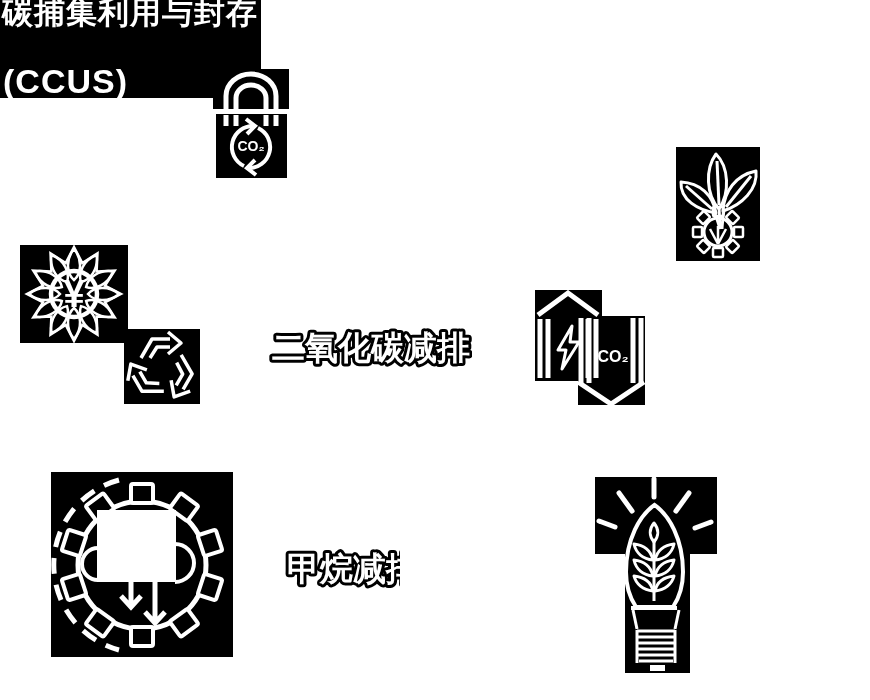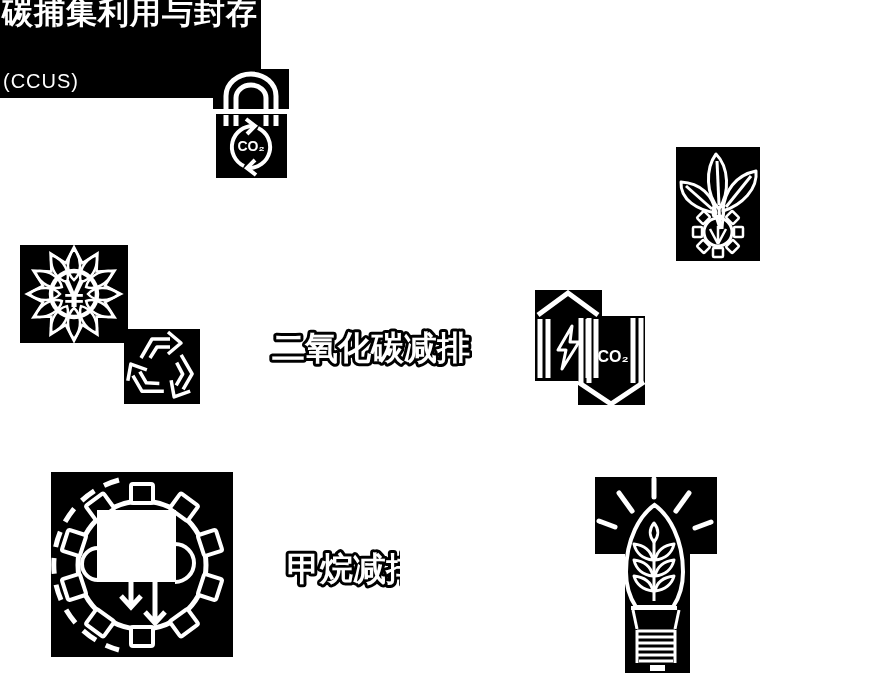--- a/index.html
+++ b/index.html
@@ -3,21 +3,21 @@
 <meta charset="utf-8">
 <style>
   html,body{margin:0;padding:0;background:#fff;}
   .canvas{position:relative;width:870px;height:700px;background:#fff;overflow:hidden;
           font-family:"Liberation Sans","DejaVu Sans",sans-serif;}
   .abs{position:absolute;}
   svg{display:block;overflow:hidden;}
   
   #ccus-block{left:382px;top:85px;width:261px;height:101px;background:#000;color:#fff;}
   #ccus-title{font-size:31px;line-height:31px;font-weight:700;letter-spacing:1px;margin:-3px 0 0 2px;white-space:nowrap;}
-  #ccus-subtitle{font-size:20px;line-height:31px;font-weight:400;letter-spacing:1px;margin:38px 0 0 3px;white-space:nowrap;}
+  #ccus-subtitle{font-size:34px;line-height:31px;font-weight:700;letter-spacing:1px;margin:38px 0 0 3px;white-space:nowrap;}
   
   .outline-label-text{font-size:33px;font-weight:700;fill:#fff;stroke:#000;stroke-width:6px;
                       paint-order:stroke;stroke-linejoin:round;}
   .svg-co2{font-weight:700;fill:#fff;}
 </style>
 </head>
 <body>
 
 <div class="canvas">
 

